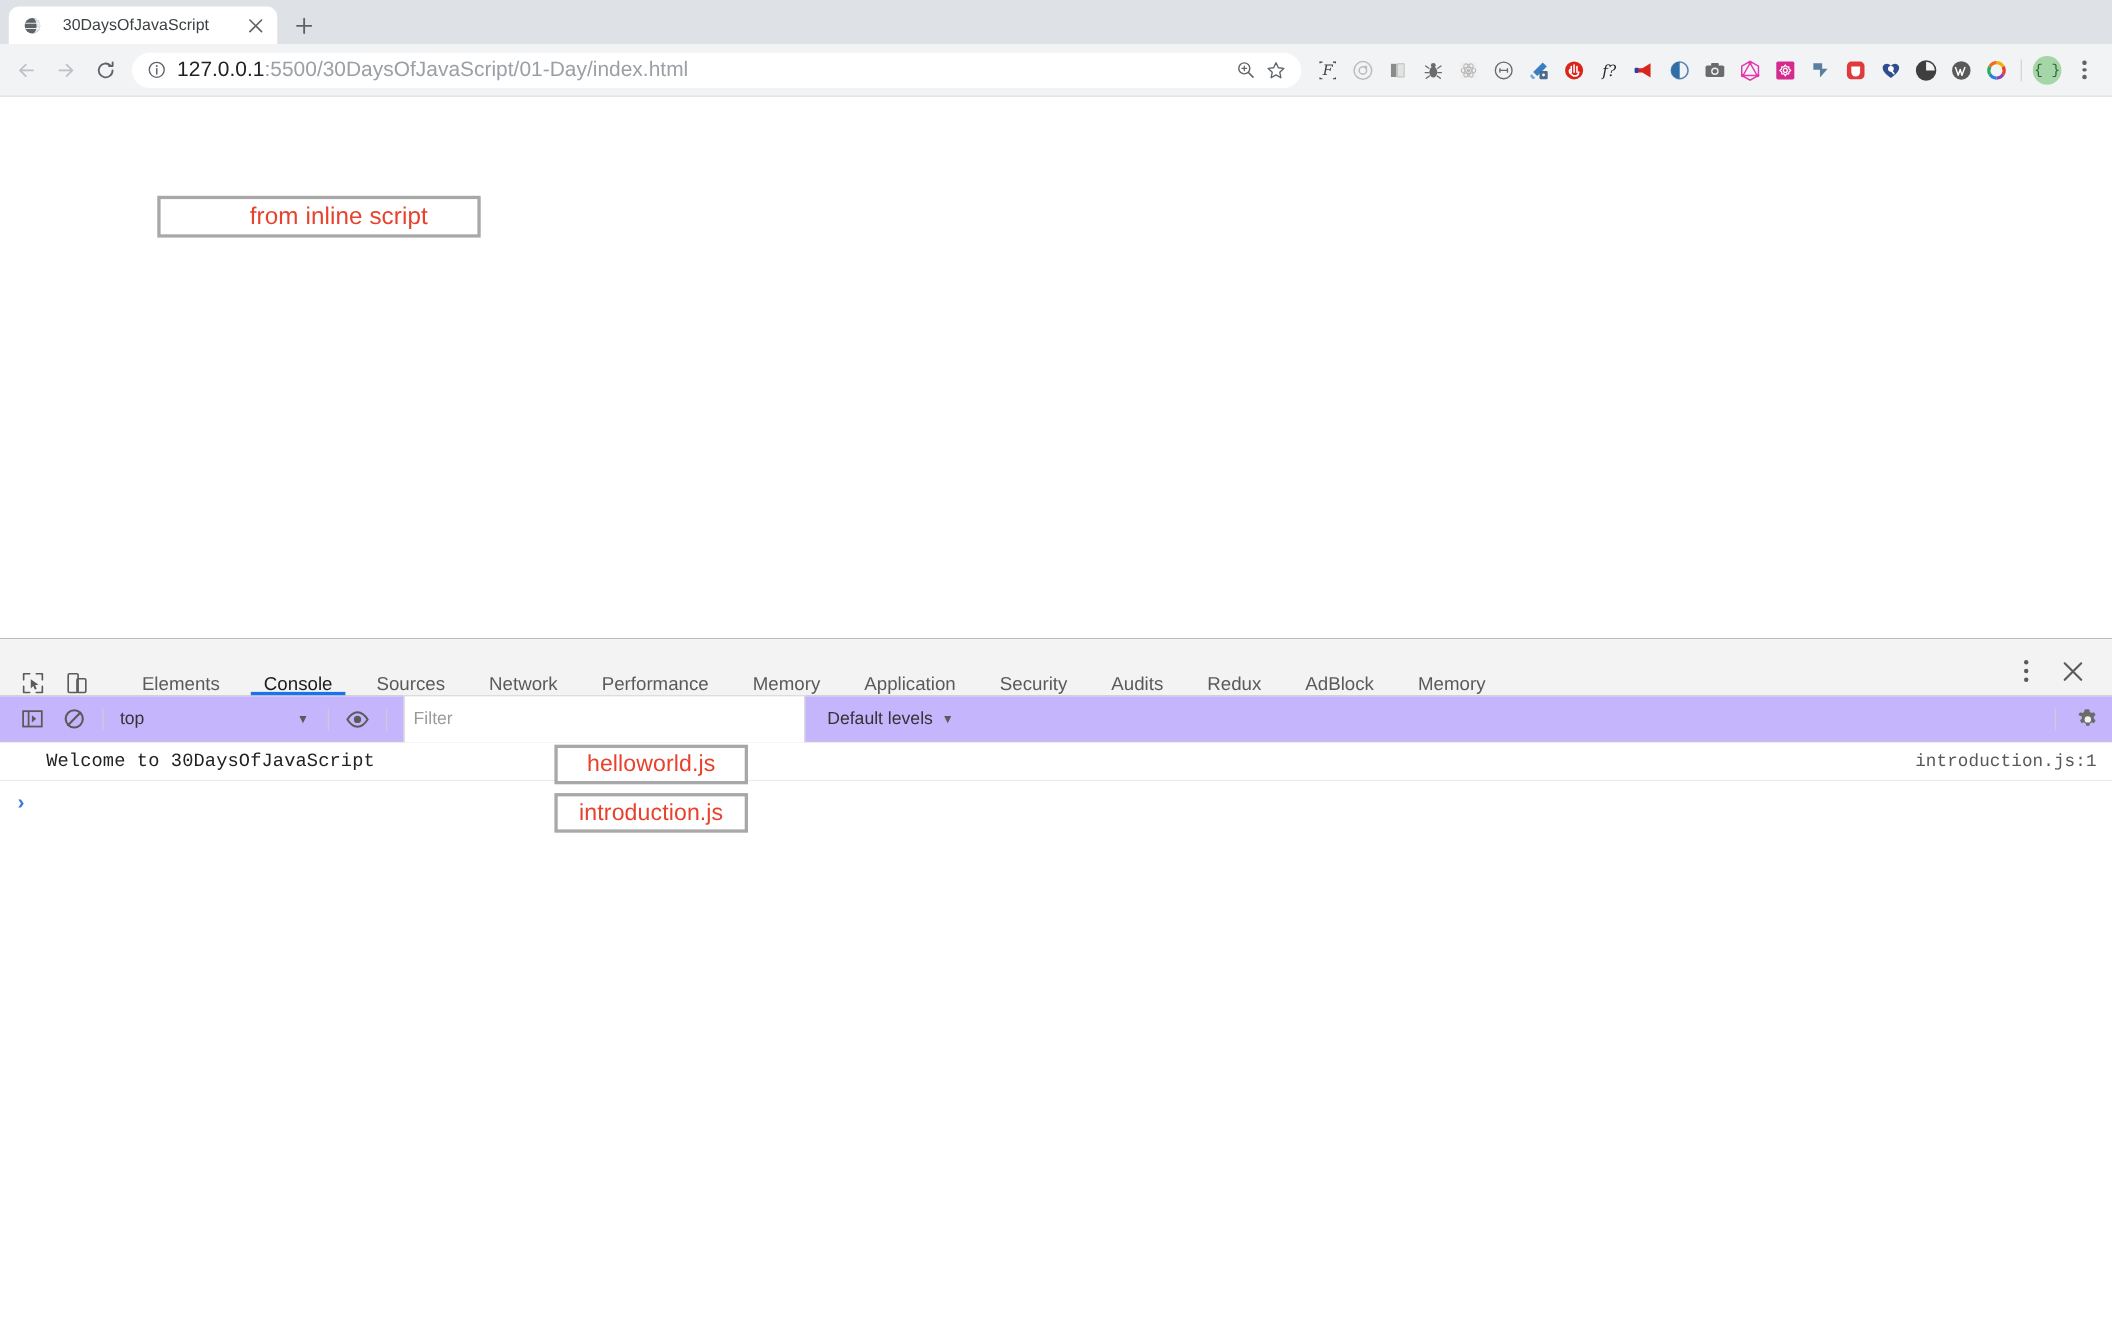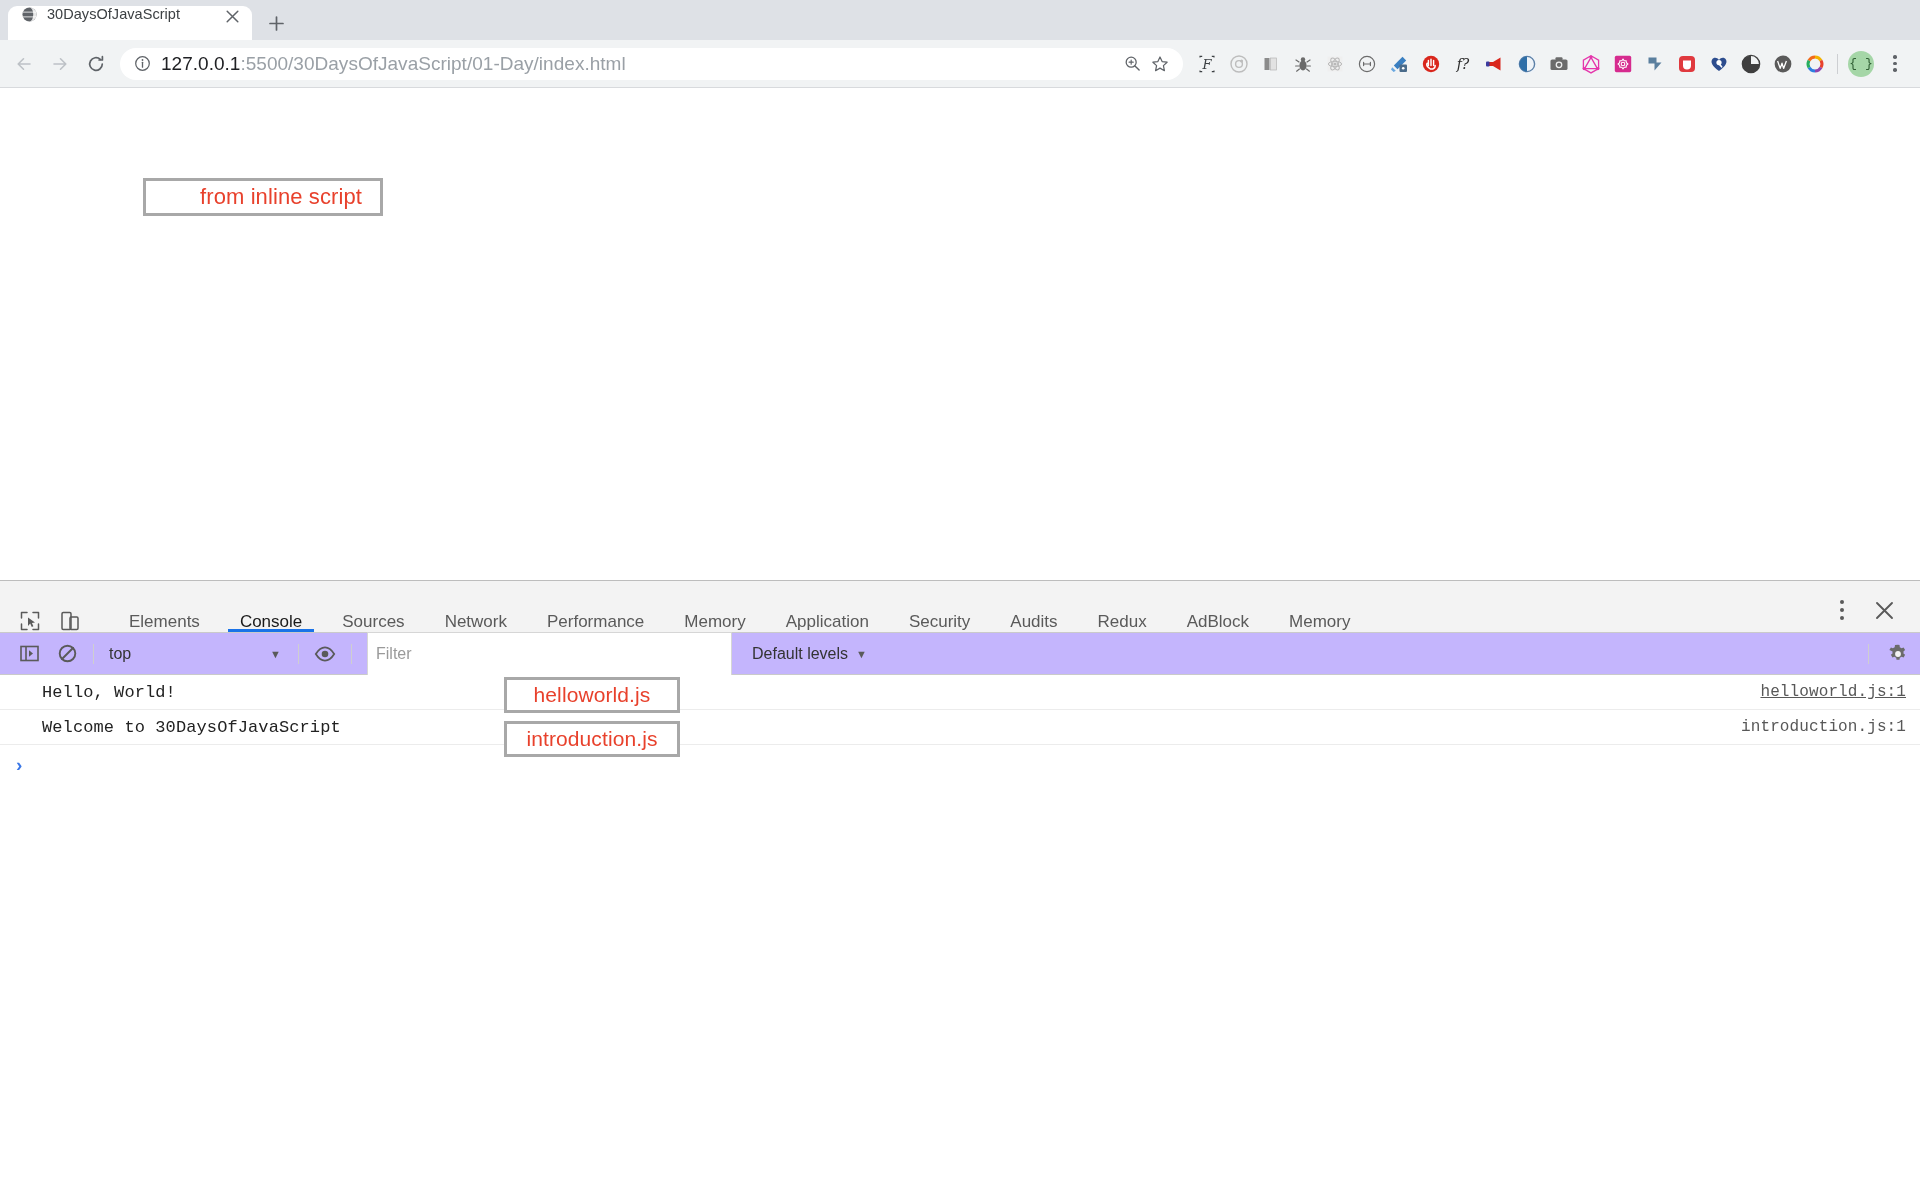--- a/index.html
+++ b/index.html
@@ -14,26 +14,27 @@
   .tabstrip {
     height: 40px;
     background: #dee1e6;
     display: flex;
     align-items: flex-end;
     padding-left: 8px;
     position: relative;
   }
   .tab {
     display: flex;
+    align-items: center;
     height: 34px;
     width: 244px;
     background: #ffffff;
     border-radius: 9px 9px 0 0;
     padding: 0 10px 0 13px;
-    gap: 9px;
+    gap: 19px;
     position: relative;
   }
   .tab-favicon {
     width: 17px; height: 17px;
     flex: 0 0 17px;
     display: block;
   }
   .tab-title {
     flex: 1 1 auto;
     font-size: 14.5px;
@@ -137,21 +138,21 @@
     border: 3px solid #a8a8a8;
     background: #ffffff;
     color: #e8412c;
     display: flex; align-items: center; justify-content: center;
     font-size: 22px;
     letter-spacing: 0.1px;
   }
   .annot-inline {
     position: absolute;
     left: 143px; top: 90px;
-    width: 240px; height: 38px; padding-left: 36px;
+    width: 294px; height: 38px; padding-left: 36px;
   }
 
   
   .devtools {
     border-top: 1px solid #bdbdbd;
     background: #ffffff;
     height: calc(1200px - 40px - 48px - 492px);
     display: flex;
     flex-direction: column;
   }
@@ -581,24 +582,20 @@
     <div class="cb-gear">
       <svg width="22" height="22" viewBox="0 0 22 22">
         <path d="M11 1.8 l1.5 0.3 l0.3 2.1 a6.8 6.8 0 0 1 1.8 1.05 l2 -0.8 l1.5 2.6 l-1.65 1.35 a6.8 6.8 0 0 1 0 2.1 l1.65 1.35 l-1.5 2.6 l-2 -0.8 a6.8 6.8 0 0 1 -1.8 1.05 l-0.3 2.1 l-3 0 l-0.3 -2.1 a6.8 6.8 0 0 1 -1.8 -1.05 l-2 0.8 l-1.5 -2.6 l1.65 -1.35 a6.8 6.8 0 0 1 0 -2.1 L2.4 7.05 l1.5 -2.6 l2 0.8 a6.8 6.8 0 0 1 1.8 -1.05 l0.3 -2.1 Z" fill="#6b6b6b"></path>
         <circle cx="11" cy="11" r="2.9" fill="#f3f3f3"></circle>
       </svg>
     </div>
   </div>
 
   <div class="dt-console-body">
     <div class="msg-row">
-      <span class="msg-text">Hello, World!</span>
-      <span class="msg-src hovered">helloworld.js:1</span>
-    </div>
-    <div class="msg-row">
       <span class="msg-text">Welcome to 30DaysOfJavaScript</span>
       <span class="msg-src">introduction.js:1</span>
     </div>
     <div class="prompt-row">
       <span class="prompt-caret">›</span>
     </div>
 
     <div class="annot-box annot-abs annot-hello">helloworld.js</div>
     <div class="annot-box annot-abs annot-intro">introduction.js</div>
   </div>

